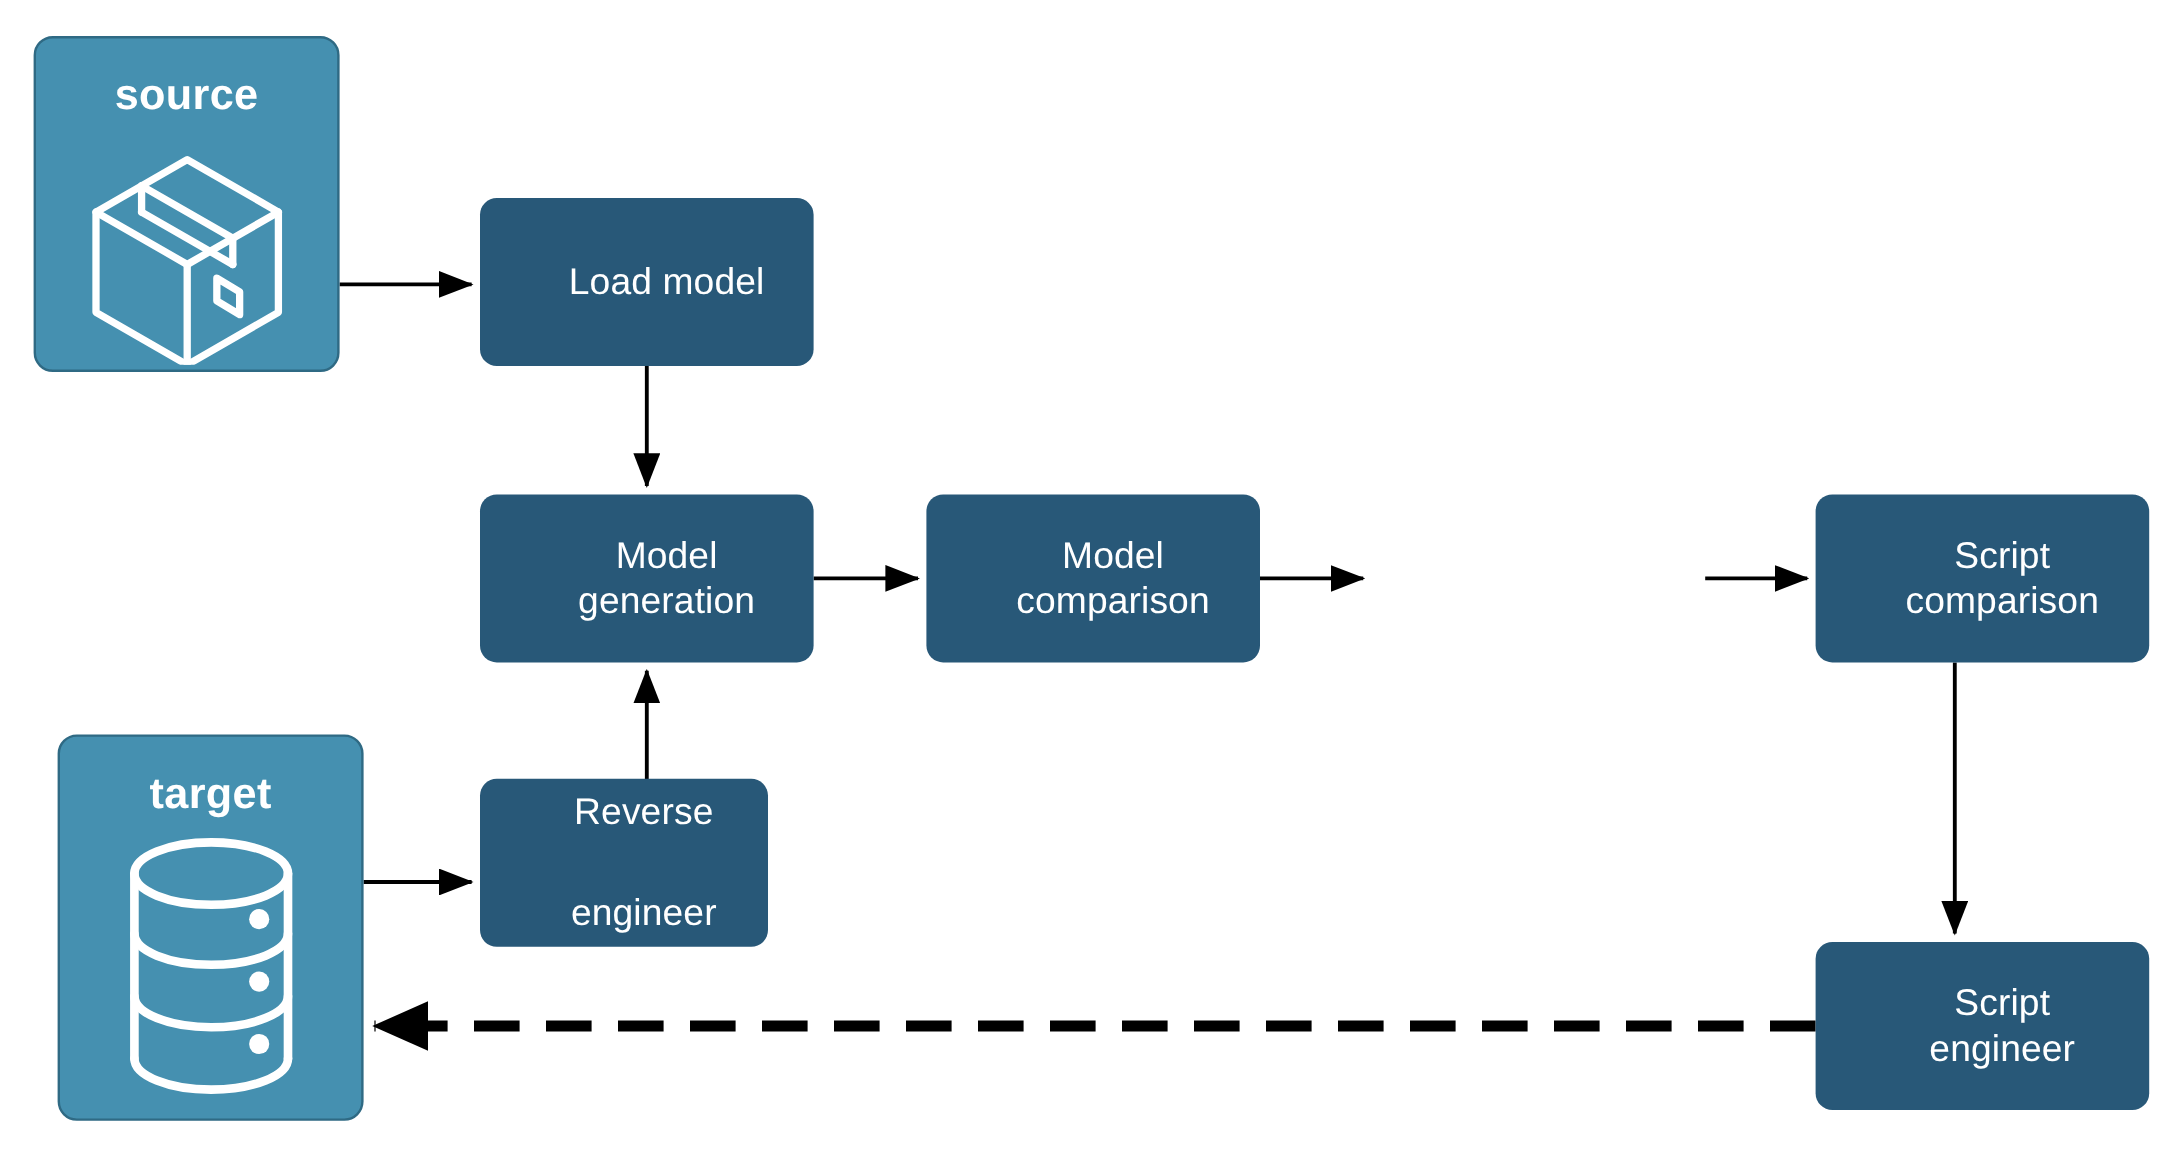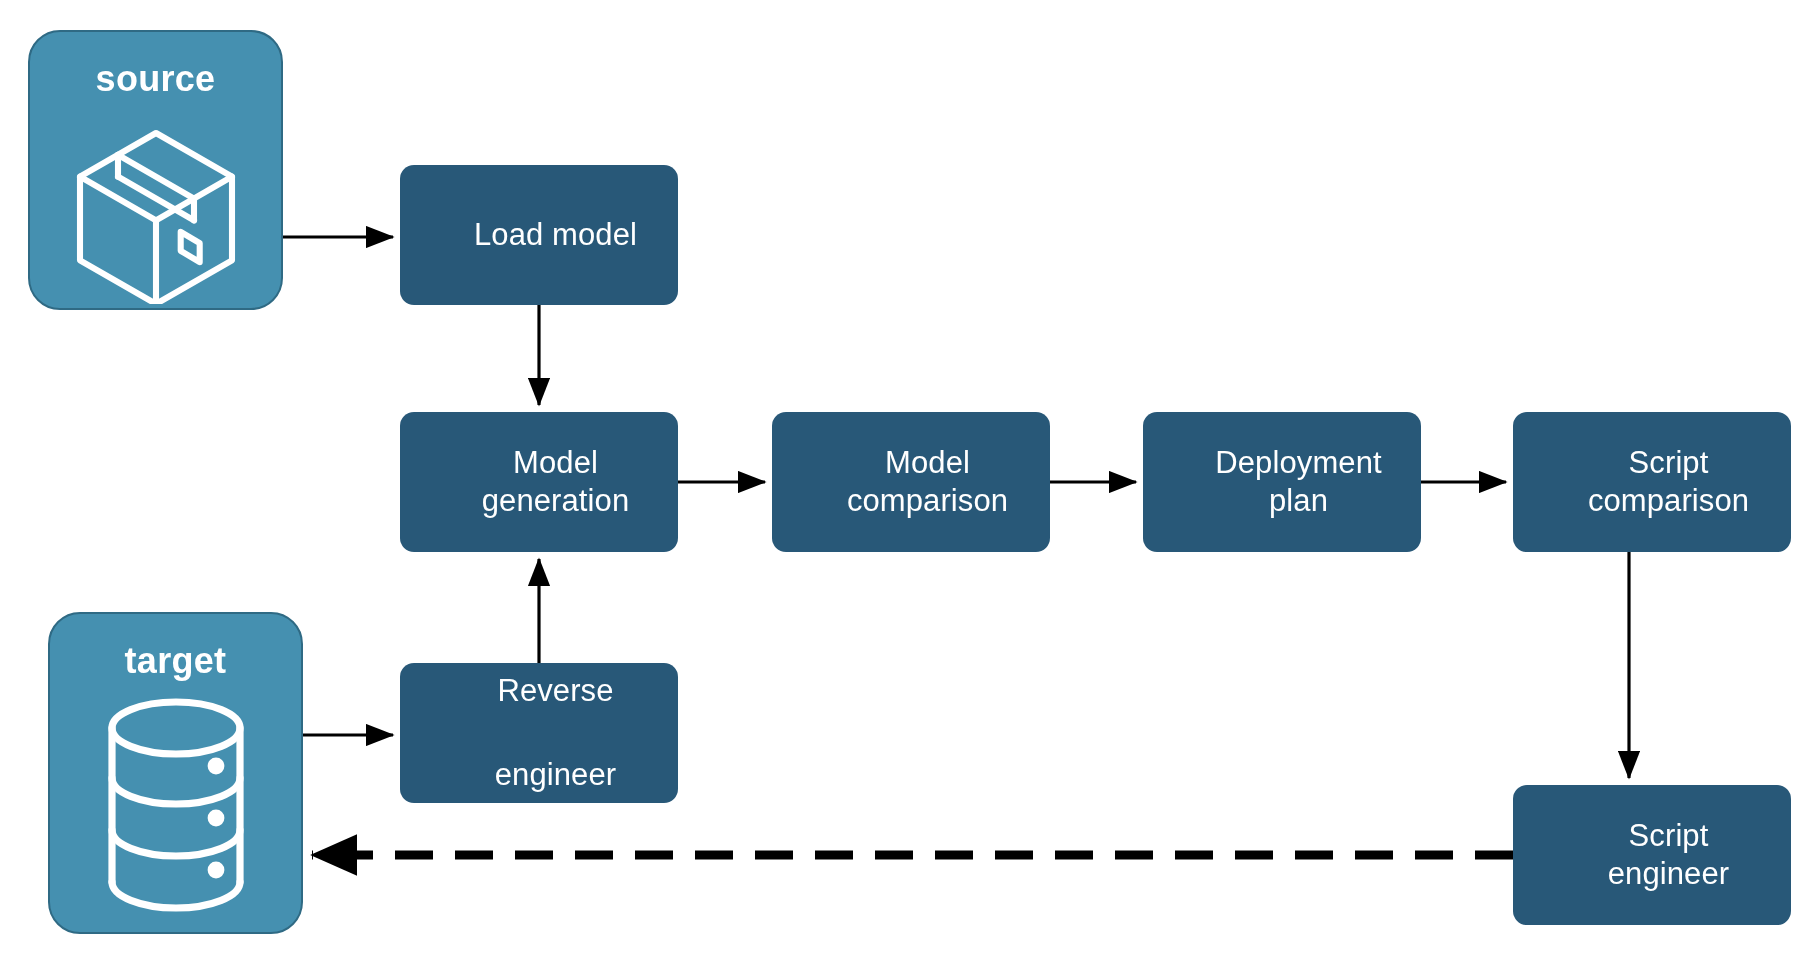--- a/index.html
+++ b/index.html
@@ -39,21 +39,21 @@
     background: #285878;
     border-radius: 14px;
     font-size: 31px;
     line-height: 1.22;
     font-weight: 400;
     letter-spacing: 0.1px;
   }
   .node.endpoint {
     background: #4590b0;
     border: 2px solid #2f6a84;
-    border-radius: 32px;
+    border-radius: 16px;
     justify-content: flex-start;
     padding-top: 26px;
   }
   .endpoint-label {
     font-size: 36px;
     font-weight: bold;
     letter-spacing: 0.3px;
     color: #ffffff;
   }
   .endpoint-icon {
@@ -125,36 +125,32 @@
   <div class="node process" style="left:400px; top:412px; width:278px; height:140px;">
     <span class="node-line">Model</span>
     <span class="node-line">generation</span>
   </div>
 
   <div class="node process" style="left:772px; top:412px; width:278px; height:140px;">
     <span class="node-line">Model</span>
     <span class="node-line">comparison</span>
   </div>
 
-  <div class="node process" style="left:1143px; top:412px; width:278px; height:140px;">
-    <span class="node-line">Deployment</span>
-    <span class="node-line">plan</span>
-  </div>
 
   <div class="node process" style="left:1513px; top:412px; width:278px; height:140px;">
     <span class="node-line">Script</span>
     <span class="node-line">comparison</span>
   </div>
 
   <div class="node process" style="left:1513px; top:785px; width:278px; height:140px;">
     <span class="node-line">Script</span>
     <span class="node-line">engineer</span>
   </div>
 
-  <div class="node process" style="left:400px; top:663px; width:278px; height:140px;gap:46px;">
+  <div class="node process" style="left:400px; top:649px; width:240px; height:140px;gap:46px;">
     <span class="node-line">Reverse</span>
     <span class="node-line">engineer</span>
   </div>
 
   <div class="node endpoint" style="left:48px; top:612px; width:255px; height:322px;">
     <span class="endpoint-label">target</span>
     <span class="endpoint-icon">
       <svg width="160" height="218" viewBox="0 0 80 109" xmlns="http://www.w3.org/2000/svg">
         <g fill="none" stroke="#ffffff" stroke-width="3.6" stroke-linejoin="round" stroke-linecap="round">
           <ellipse cx="40" cy="16" rx="32" ry="13"></ellipse>

